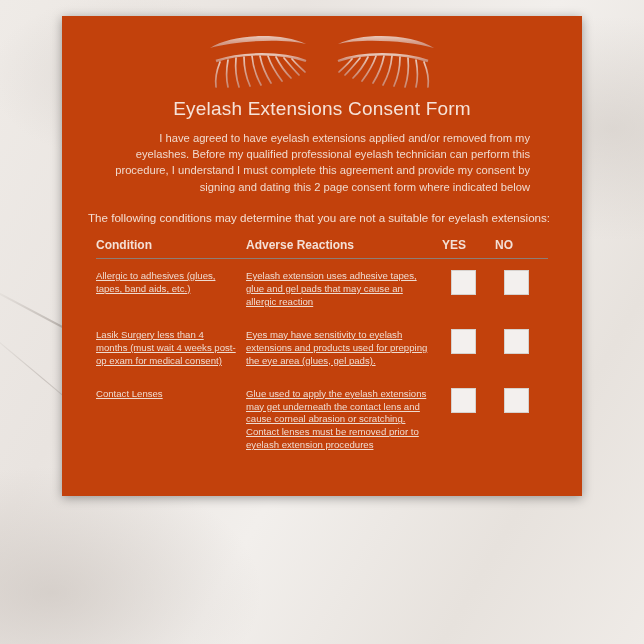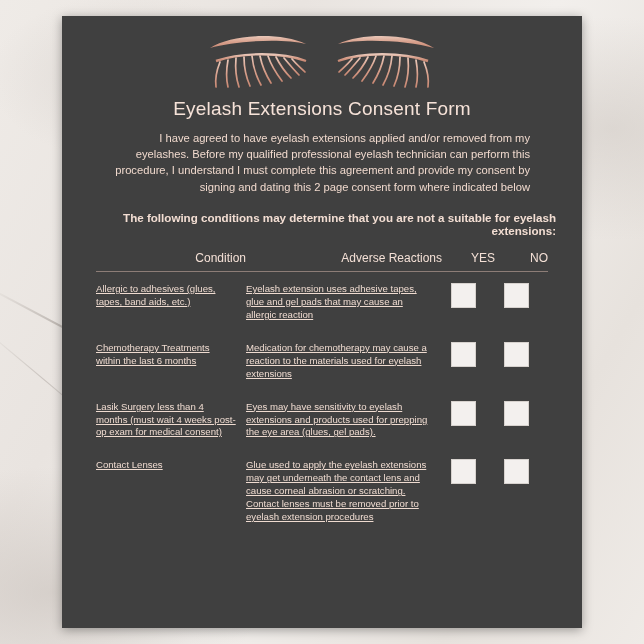--- a/index.html
+++ b/index.html
@@ -41,22 +41,22 @@
     background: linear-gradient(90deg, rgba(160,152,146,0) 0%, rgba(160,152,146,0.45) 50%, rgba(160,152,146,0) 100%);
     transform: rotate(40deg);
   }
 
   
   #sheet {
     position: absolute;
     left: 62px;
     top: 16px;
     width: 520px;
-    height: 612px;
-    background: #404040;
+    height: 480px;
+    background: #c2410c;
     box-shadow: 0 2px 10px rgba(0,0,0,0.35);
     overflow: hidden;
   }
 
   .lashes {
     display: block;
     margin: 14px auto 0;
   }
 
   .title {
@@ -72,36 +72,36 @@
     color: #f0d9cd;
     font-size: 11.2px;
     line-height: 1.45;
     text-align: right;
     margin: 0 52px 16px;
   }
 
   .conditions-line {
     color: #f3ded3;
     font-size: 11.6px;
-    font-weight: bold;
-    text-align: right;
+    font-weight: normal;
+    text-align: left;
     margin: 0 26px 14px;
   }
 
   table.consent {
     width: 452px;
     margin: 0 auto;
     border-collapse: collapse;
     table-layout: fixed;
   }
   table.consent th {
     color: #f4e0d6;
     font-size: 12px;
-    font-weight: normal;
-    text-align: right;
+    font-weight: bold;
+    text-align: left;
     padding: 0 0 6px 0;
     border-bottom: 1px solid #8d7d77;
   }
   th.col-condition { width: 150px; }
   th.col-reaction  { width: 196px; }
   th.col-yes       { width: 53px; }
   th.col-no        { width: 53px; }
 
   table.consent td {
     color: #efdbd0;
@@ -192,26 +192,20 @@
       </tr>
     </thead>
     <tbody>
       <tr>
         <td class="cond">Allergic to adhesives (glues, tapes, band aids, etc.)</td>
         <td class="reac">Eyelash extension uses adhesive tapes, glue and gel pads that may cause an allergic reaction</td>
         <td class="box-cell"><span class="checkbox"></span></td>
         <td class="box-cell"><span class="checkbox"></span></td>
       </tr>
       <tr>
-        <td class="cond">Chemotherapy Treatments within the last 6 months</td>
-        <td class="reac">Medication for chemotherapy may cause a reaction to the materials used for eyelash extensions</td>
-        <td class="box-cell"><span class="checkbox"></span></td>
-        <td class="box-cell"><span class="checkbox"></span></td>
-      </tr>
-      <tr>
         <td class="cond">Lasik Surgery less than 4 months  (must wait 4 weeks post-op exam for medical consent)</td>
         <td class="reac">Eyes may have sensitivity to eyelash extensions and products used for prepping the eye area (glues, gel pads).</td>
         <td class="box-cell"><span class="checkbox"></span></td>
         <td class="box-cell"><span class="checkbox"></span></td>
       </tr>
       <tr>
         <td class="cond">Contact Lenses</td>
         <td class="reac">Glue used to apply the eyelash extensions may get underneath the contact lens and cause corneal abrasion or scratching. Contact lenses must be removed prior to eyelash extension procedures</td>
         <td class="box-cell"><span class="checkbox"></span></td>
         <td class="box-cell"><span class="checkbox"></span></td>

